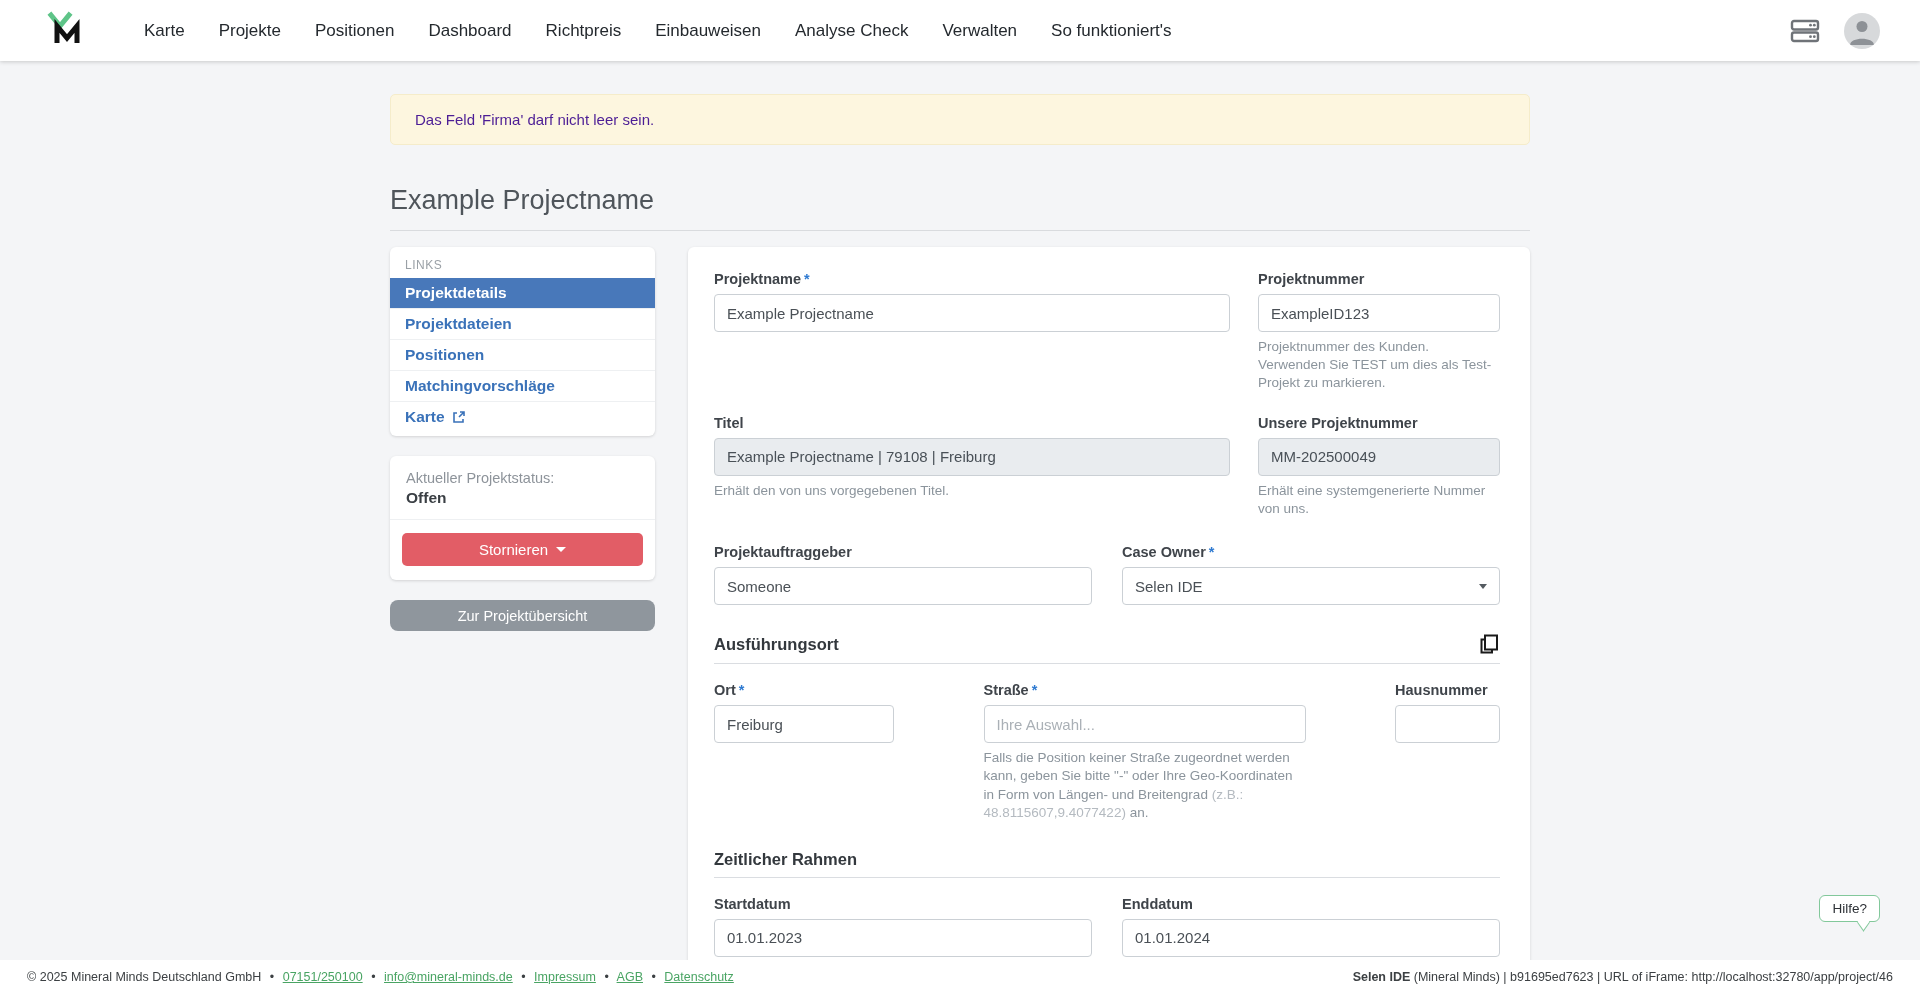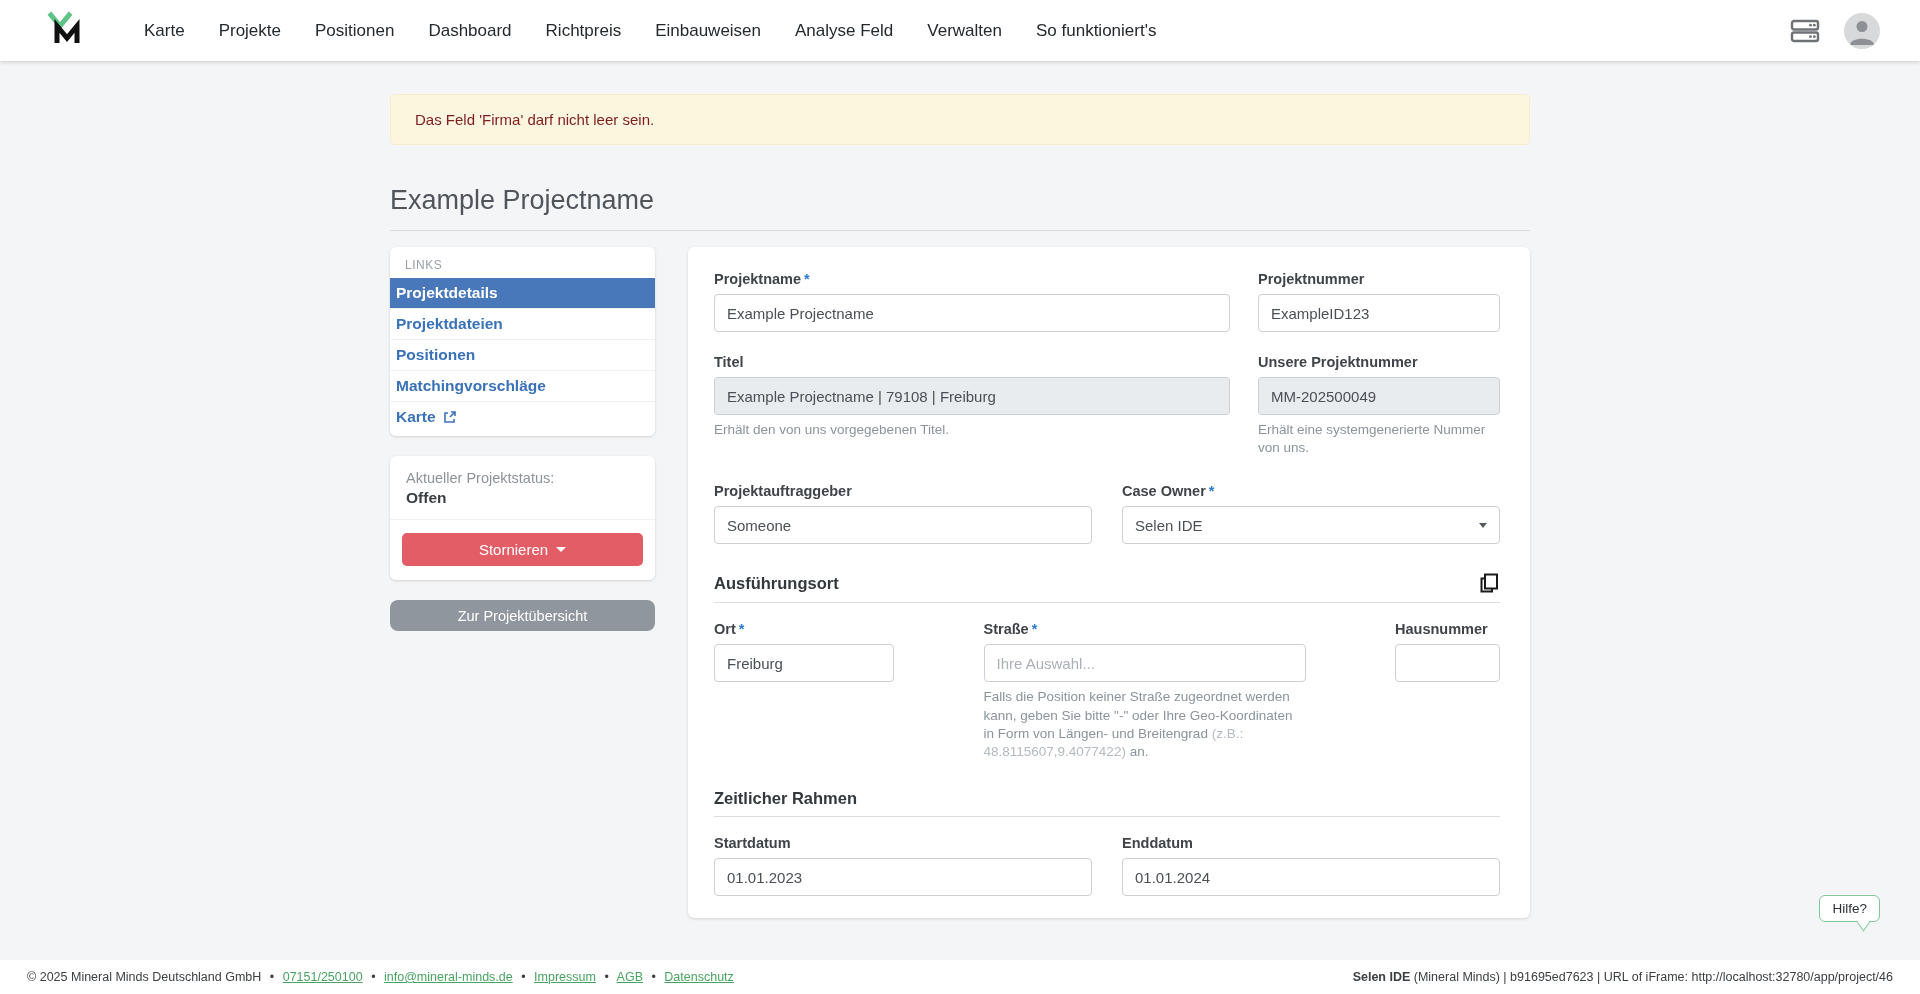--- a/index.html
+++ b/index.html
@@ -35,21 +35,21 @@
   
   .container { width:1140px; margin:0 auto; }
 
   .alert-warning {
     margin-top:33px;
     background:#fdf6df;
     border:1px solid #f5ecca;
     border-radius:5px;
     padding:16px 24px;
     font-size:15px;
-    color:#7f1d1d;
+    color:#4c1d95;
   }
 
   .page-title {
     margin-top:40px;
     font-size:27px;
     font-weight:500;
     color:#4f555b;
     padding-bottom:14px;
     border-bottom:1px solid #d9dbde;
   }
@@ -65,21 +65,21 @@
 
   
   .links-card { overflow:hidden; padding-bottom:4px; }
   .links-header {
     font-size:12px; letter-spacing:.5px; color:#9aa0a6;
     padding:11px 15px 6px 15px;
   }
   .side-item {
     display:flex; align-items:center; gap:7px;
     font-size:15.5px; font-weight:600; color:#3a72b9;
-    padding:6px 6px; cursor:pointer;
+    padding:6px 15px; cursor:pointer;
     border-bottom:1px solid #eef0f2;
     text-decoration:none;
   }
   .side-item:last-child { border-bottom:none; }
   .side-item.active { background:#4878ba; color:#ffffff; }
   .ext-icon { width:14px; height:14px; display:inline-block; }
 
   .status-card { margin-top:20px; padding:14px 0 14px 0; }
   .status-inner { padding:0 16px 12px 16px; border-bottom:1px solid #eef0f2; }
   .status-label { font-size:14.5px; color:#8d939a; }
@@ -186,21 +186,21 @@
       <path d="M12 34 L12 17 L22 29 L32 17 L32 34" fill="none" stroke="#111111" stroke-width="5" stroke-linejoin="miter"></path>
     </svg>
   </div>
   <nav class="nav-links">
     <a class="nav-link">Karte</a>
     <a class="nav-link">Projekte</a>
     <a class="nav-link">Positionen</a>
     <a class="nav-link">Dashboard</a>
     <a class="nav-link">Richtpreis</a>
     <a class="nav-link">Einbauweisen</a>
-    <a class="nav-link">Analyse Feld</a>
+    <a class="nav-link">Analyse Check</a>
     <a class="nav-link">Verwalten</a>
     <a class="nav-link">So funktioniert's</a>
   </nav>
   <div class="nav-right">
     <span class="icon-btn">
       <svg viewBox="0 0 30 26" width="30" height="26">
         <rect x="2" y="3" width="26" height="8.5" rx="2" fill="none" stroke="#6f7378" stroke-width="2.4"></rect>
         <rect x="2" y="14.5" width="26" height="8.5" rx="2" fill="none" stroke="#6f7378" stroke-width="2.4"></rect>
         <circle cx="20.5" cy="7.2" r="1.4" fill="#6f7378"></circle>
           <circle cx="24.3" cy="7.2" r="1.4" fill="#6f7378"></circle>
@@ -273,20 +273,21 @@
         <div class="grid-2-wide row-gap">
           <div class="col-wide">
             <label class="field-label">
               <span>Projektname</span><span class="req">*</span>
             </label>
             <input class="text-input" type="text" value="Example Projectname" style="">
           </div>
           <div class="col-narrow">
             <label class="field-label">Projektnummer</label>
             <input class="text-input" type="text" value="ExampleID123" style="">
+            <div class="helper">Projektnummer des Kunden. Verwenden Sie TEST um dies als Test-Projekt zu markieren.</div>
           </div>
         </div>
 
         <div class="grid-2-wide row-gap-lg">
           <div class="col-wide">
             <label class="field-label">Titel</label>
             <input class="text-input" type="text" disabled="" value="Example Projectname | 79108 | Freiburg" style="">
             <div class="helper">Erhält den von uns vorgegebenen Titel.</div>
           </div>
           <div class="col-narrow">

